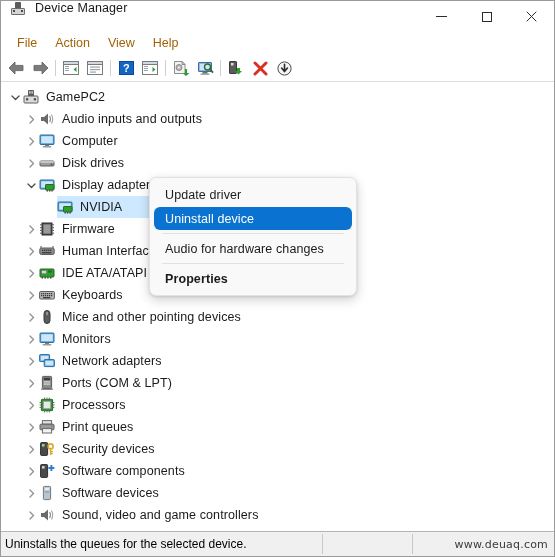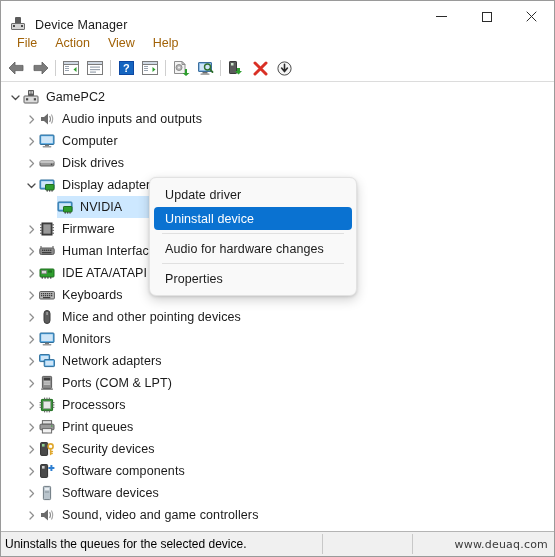--- a/index.html
+++ b/index.html
@@ -27,21 +27,21 @@
     display: flex;
     flex-direction: column;
   }
 
   
   #titlebar {
     height: 31px;
     min-height: 31px;
     background: #ffffff;
     display: flex;
-    align-items: flex-end;
+    align-items: flex-start;
     position: relative;
   }
   #title-icon {
     width: 16px; height: 16px;
     margin-left: 9px;
     position: relative;
     flex: 0 0 auto;
   }
   #title-icon .ti-body {
     position: absolute;
@@ -246,22 +246,23 @@
     padding-left: 11px;
     font-size: 12.5px;
     color: #1a1a1a;
     border-radius: 4px;
     margin: 1px 1px;
     letter-spacing: 0.1px;
   }
   .cm-item.highlighted {
     background: #0a72d1;
     color: #ffffff;
-  }
-  .cm-item.bold { font-weight: normal; }
+    border-radius: 6px;
+  }
+  .cm-item.bold { font-weight: bold; }
   .cm-sep {
     height: 1px;
     background: #e0e0e0;
     margin: 3px 9px;
   }
 </style>
 </head>
 <body>
 
 <div id="window">

